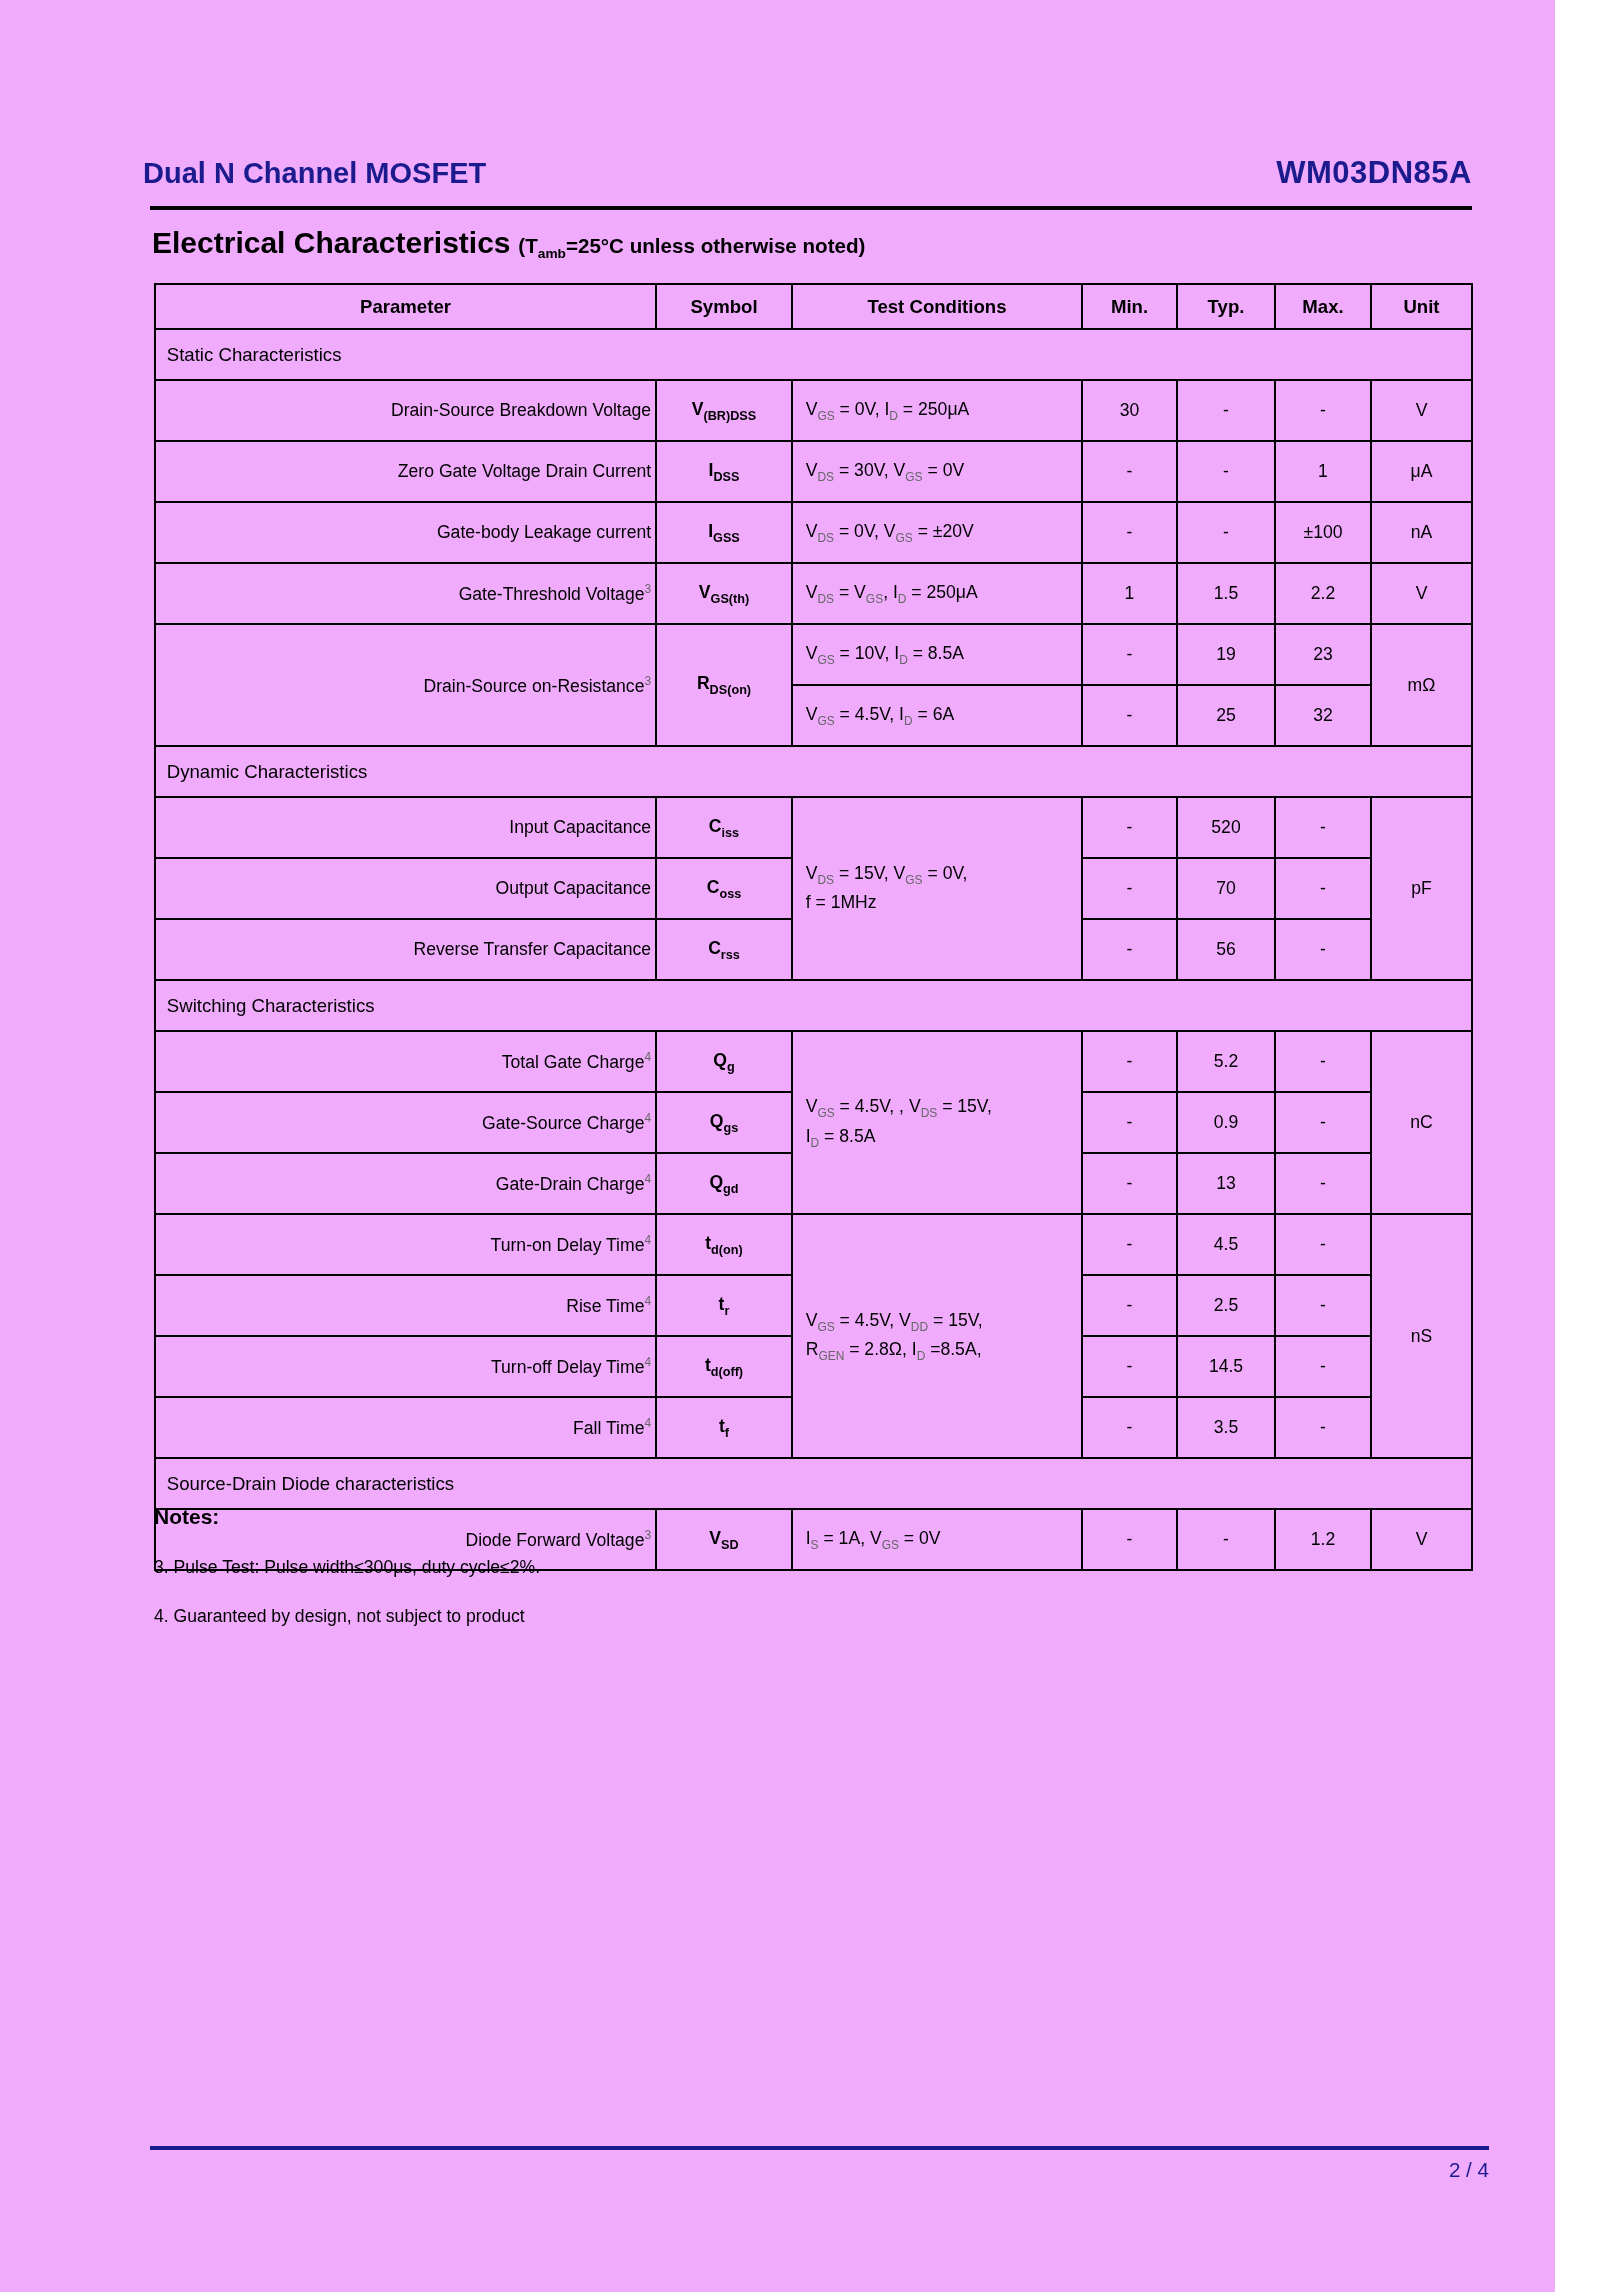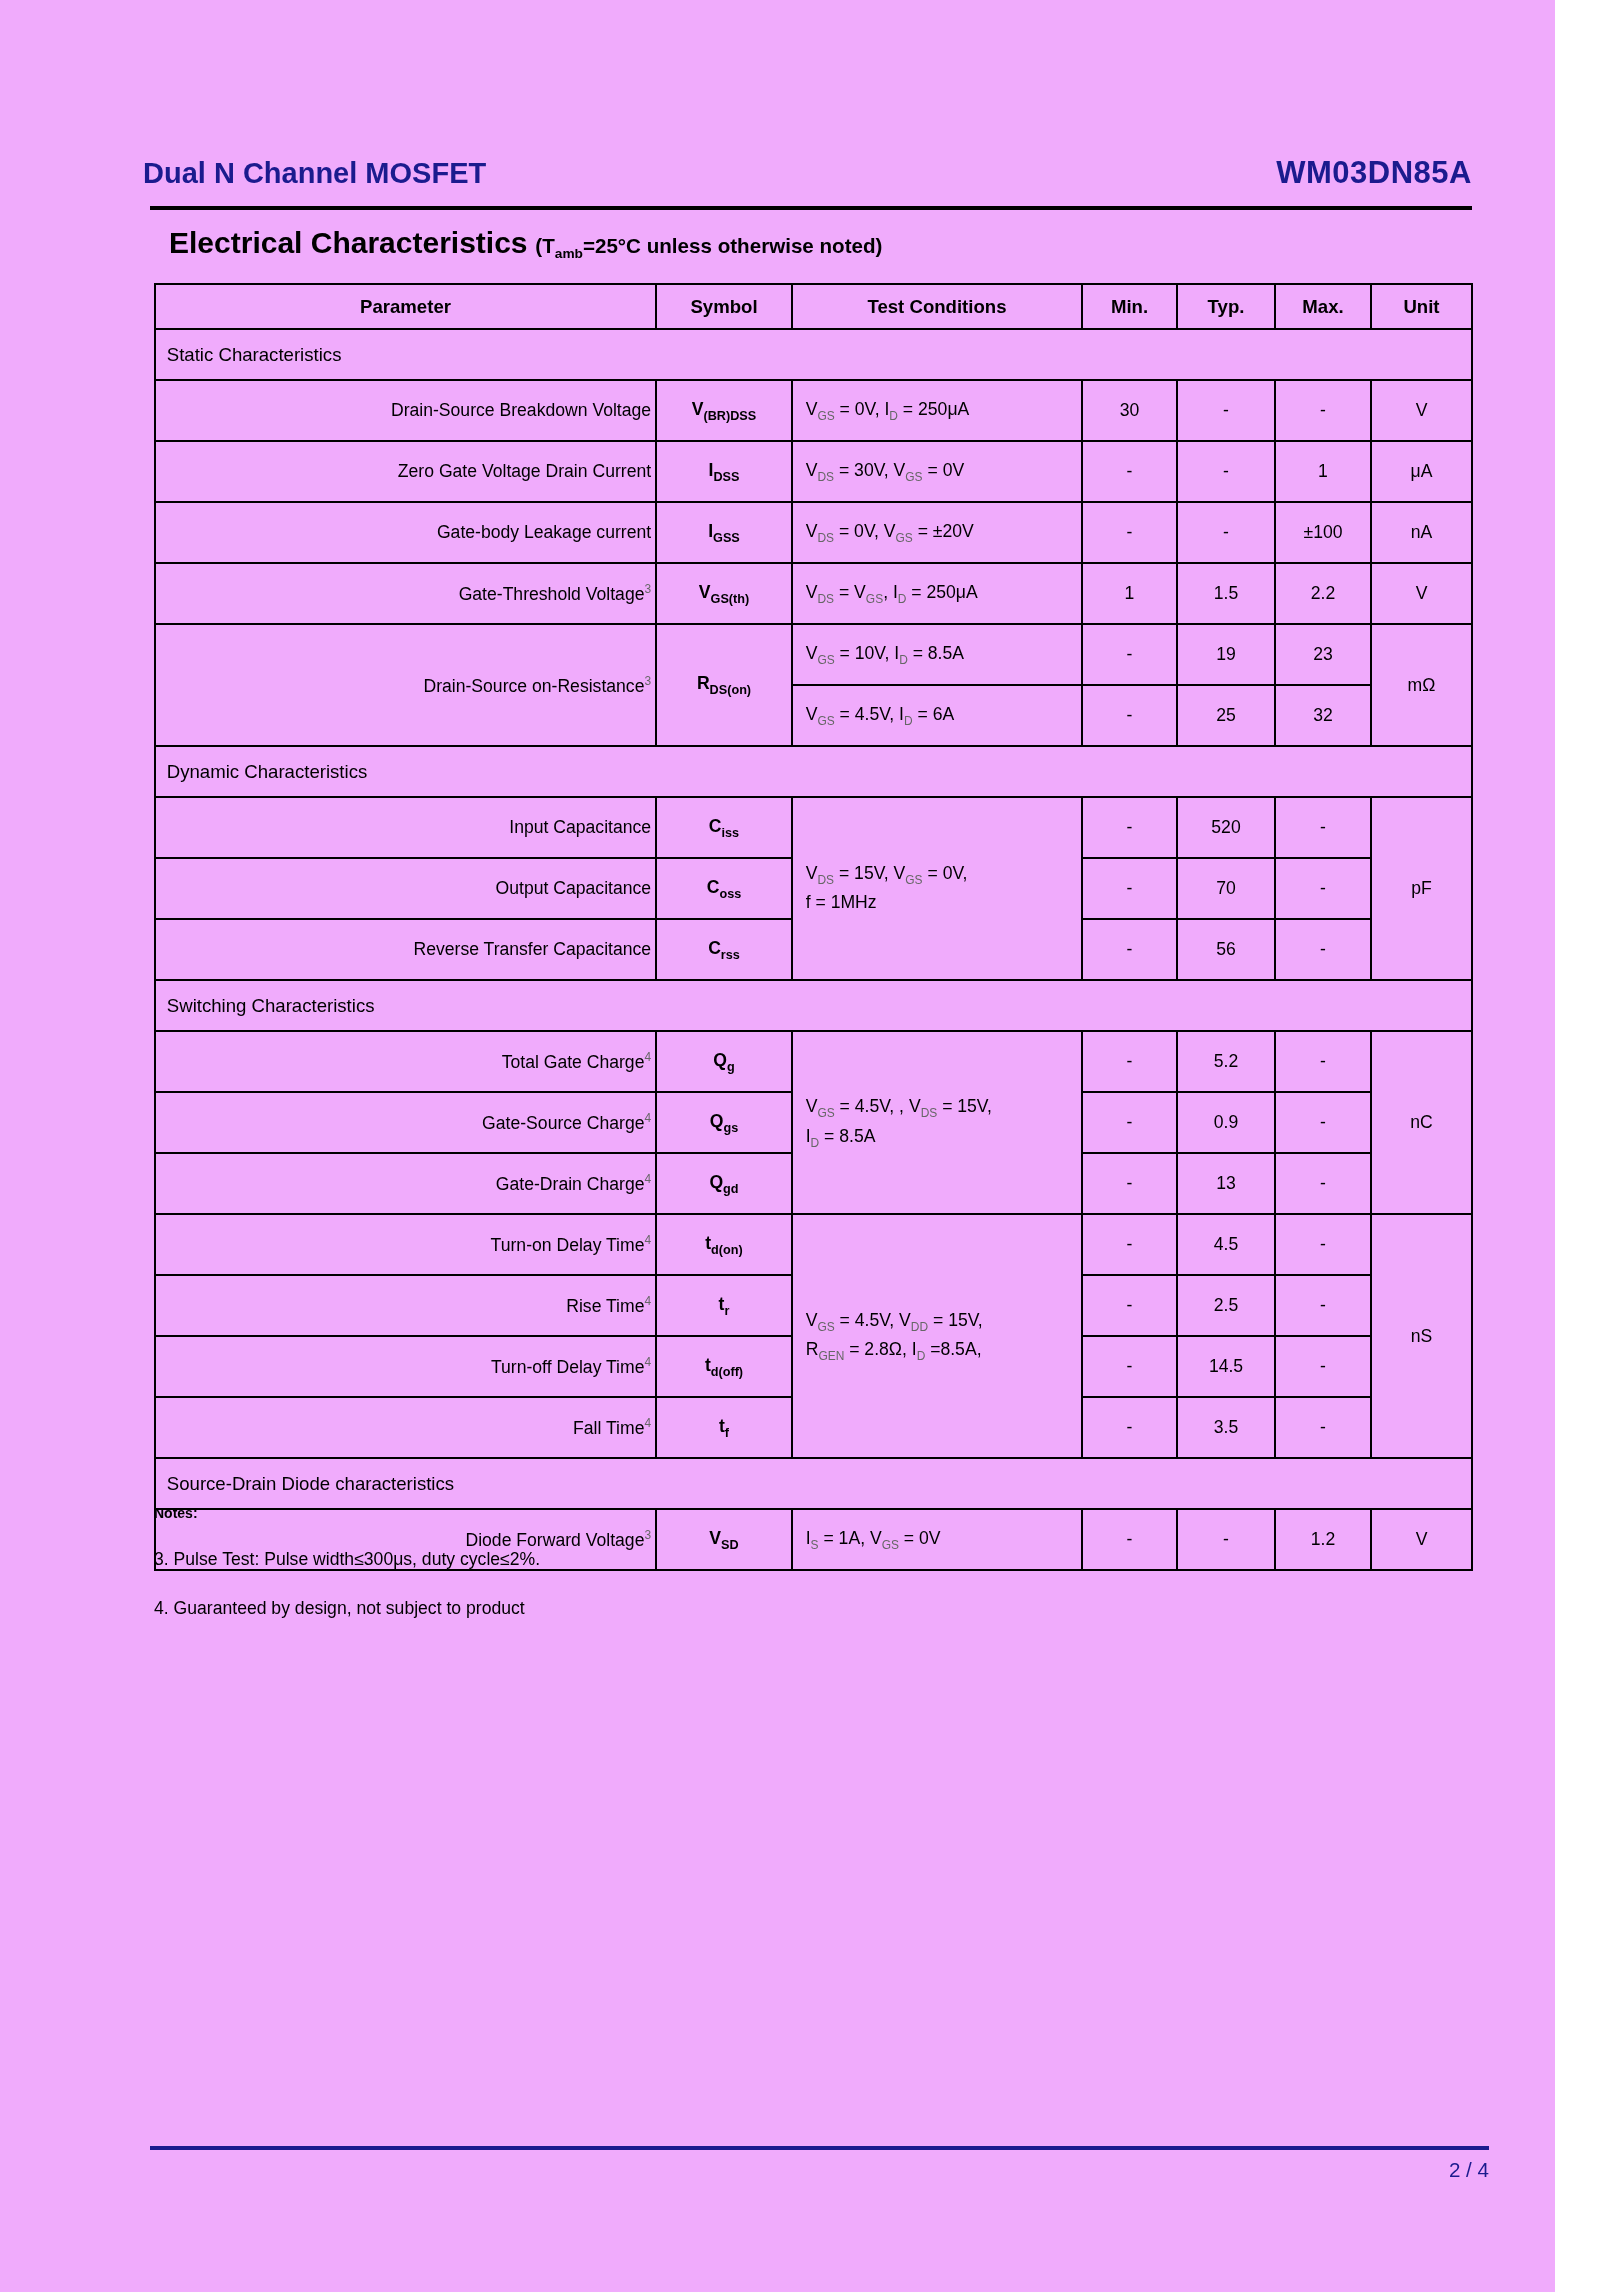--- a/index.html
+++ b/index.html
@@ -13,21 +13,21 @@
   }
   
   .doc-header{
     position:absolute;top:155px;left:143px;width:1329px;
     display:flex;justify-content:space-between;align-items:baseline;
   }
   .product{font-size:29px;font-weight:bold;color:#1b1b8e;}
   .part{font-size:31px;font-weight:bold;color:#1b1b8e;letter-spacing:0.5px;}
   .header-rule{position:absolute;top:206px;left:150px;width:1322px;height:3.9px;background:#000;}
   
-  .page-title{position:absolute;top:226px;left:169px;white-space:nowrap;}
+  .page-title{position:absolute;top:226px;left:152px;white-space:nowrap;}
   .pt-main{font-size:30px;font-weight:bold;}
   .pt-cond{font-size:20.6px;font-weight:bold;margin-left:7.8px;}
   .pt-cond sub{font-size:13.7px;}
   
   .spec-table{
     position:absolute;top:283px;left:154px;width:1317px;
     border-collapse:collapse;table-layout:fixed;
     border:2.9px solid #000;
   }
   .spec-table th,.spec-table td{
@@ -41,21 +41,21 @@
   }
   .spec-table td.cell-parameter{text-align:right;padding-left:10.8px;}
   .spec-table td.cell-symbol{font-weight:bold;}
   .spec-table td.cell-cond{text-align:left;padding-left:12.7px;line-height:1.55;margin-left:15px;}
   .spec-table sub{font-size:68%;}
   .spec-table sup{font-size:68%;color:#666;}
   .spec-table td.cell-cond sub{color:#666;}
   .spec-table td.cell-symbol sub{color:#000;font-size:72%;}
   
   .notes{position:absolute;top:1505px;left:154px;width:1176px;}
-  .notes-heading{font-size:14px;font-weight:bold;}
+  .notes-heading{font-size:21px;font-weight:bold;}
   .note-line{font-size:17.6px;margin-top:28px;}
   
   .footer-rule{position:absolute;top:2146px;left:150px;width:1339px;height:3.9px;background:#1b1b8e;}
   .page-number{
     position:absolute;top:2158px;left:150px;width:1339px;
     text-align:right;font-size:20.6px;color:#1b1b8e;
   }
 </style>
 </head>
 <body>

